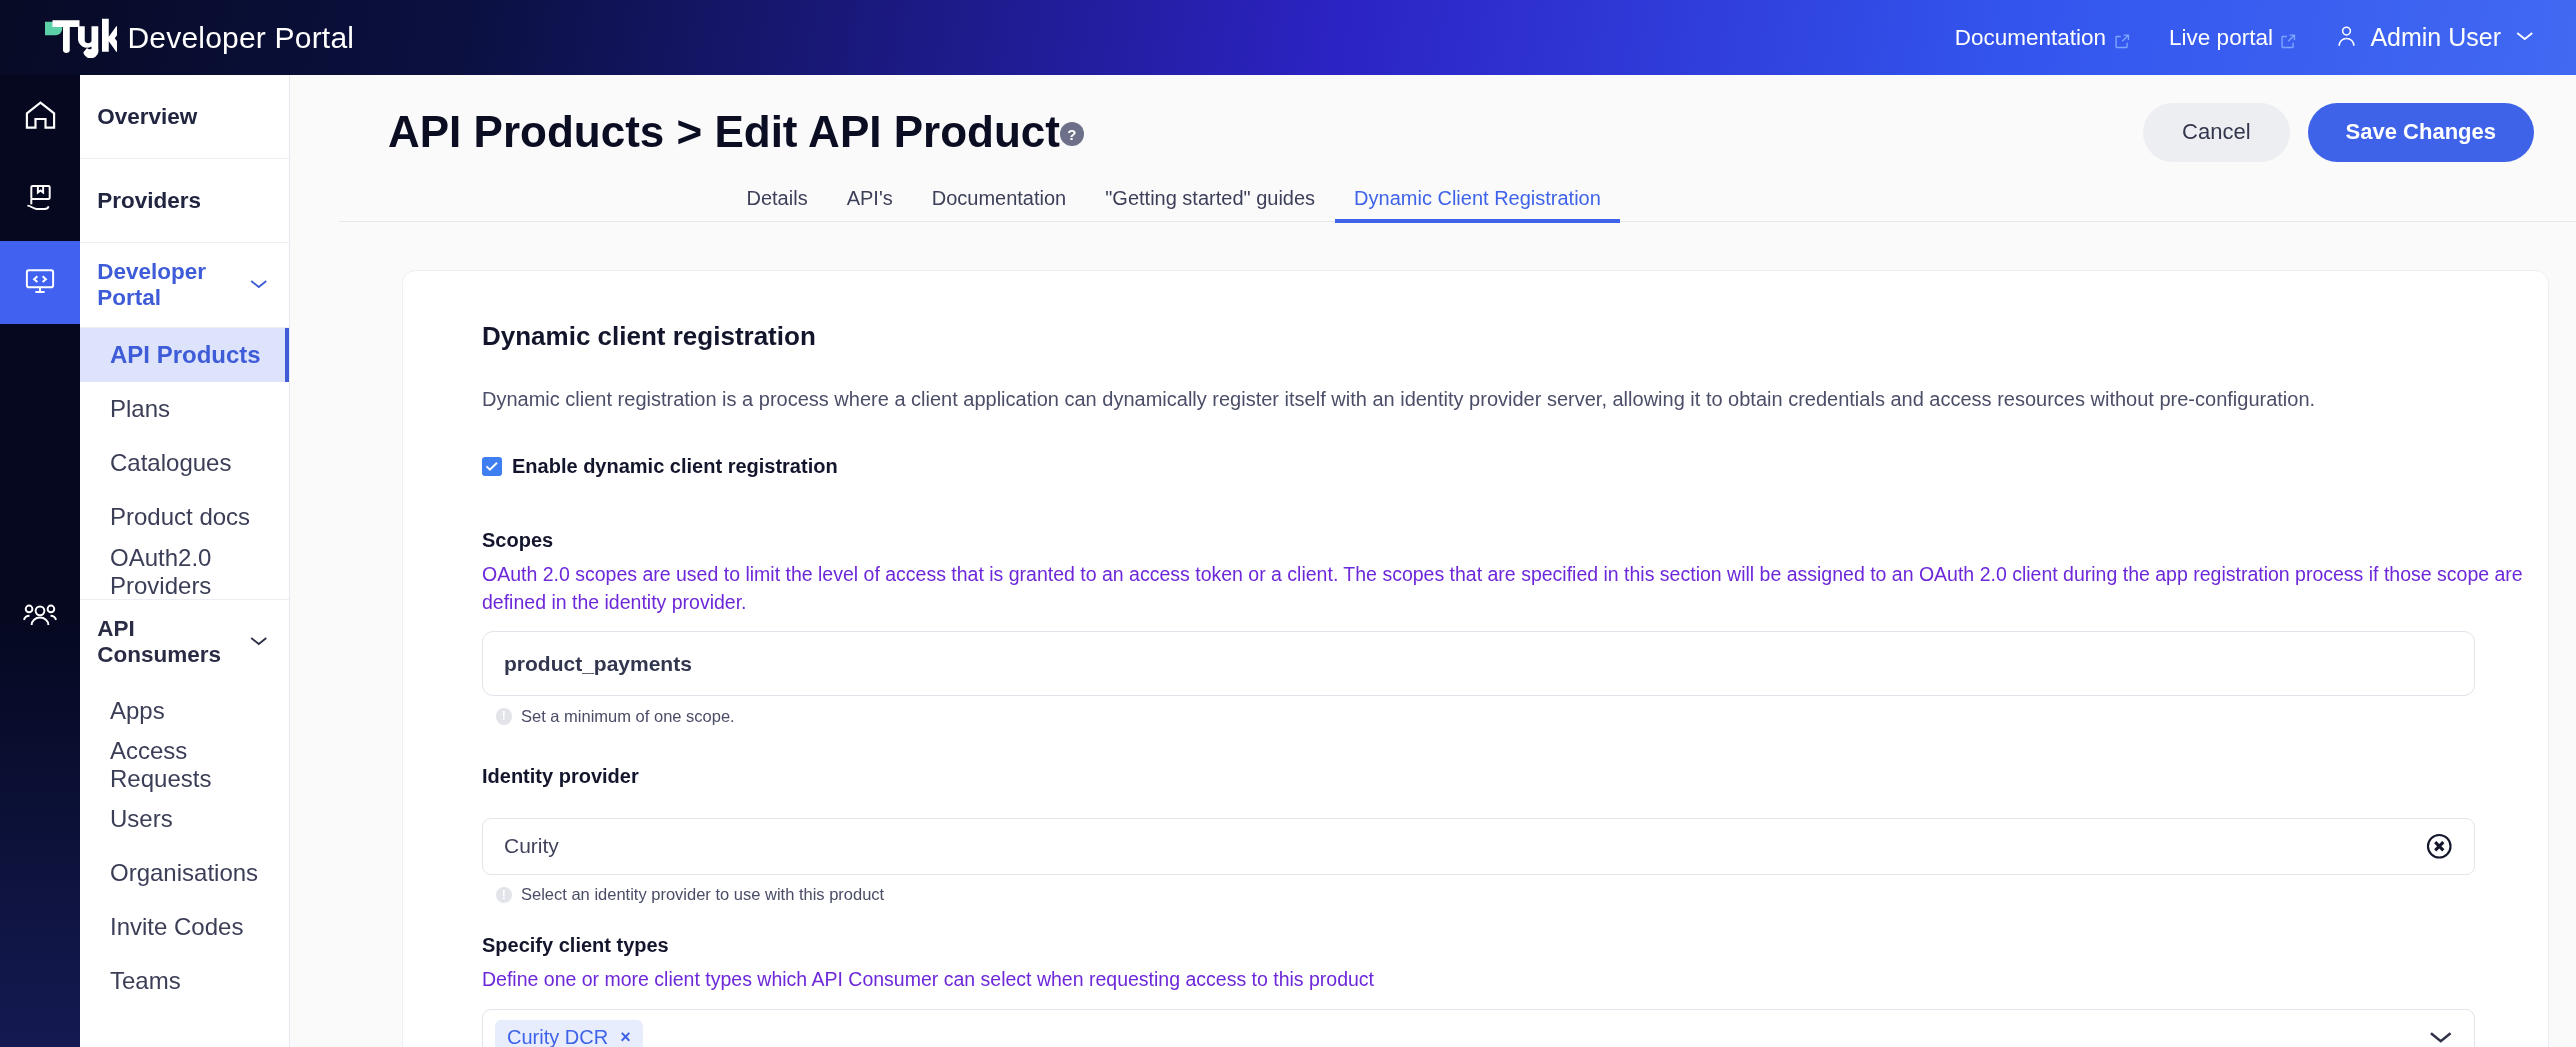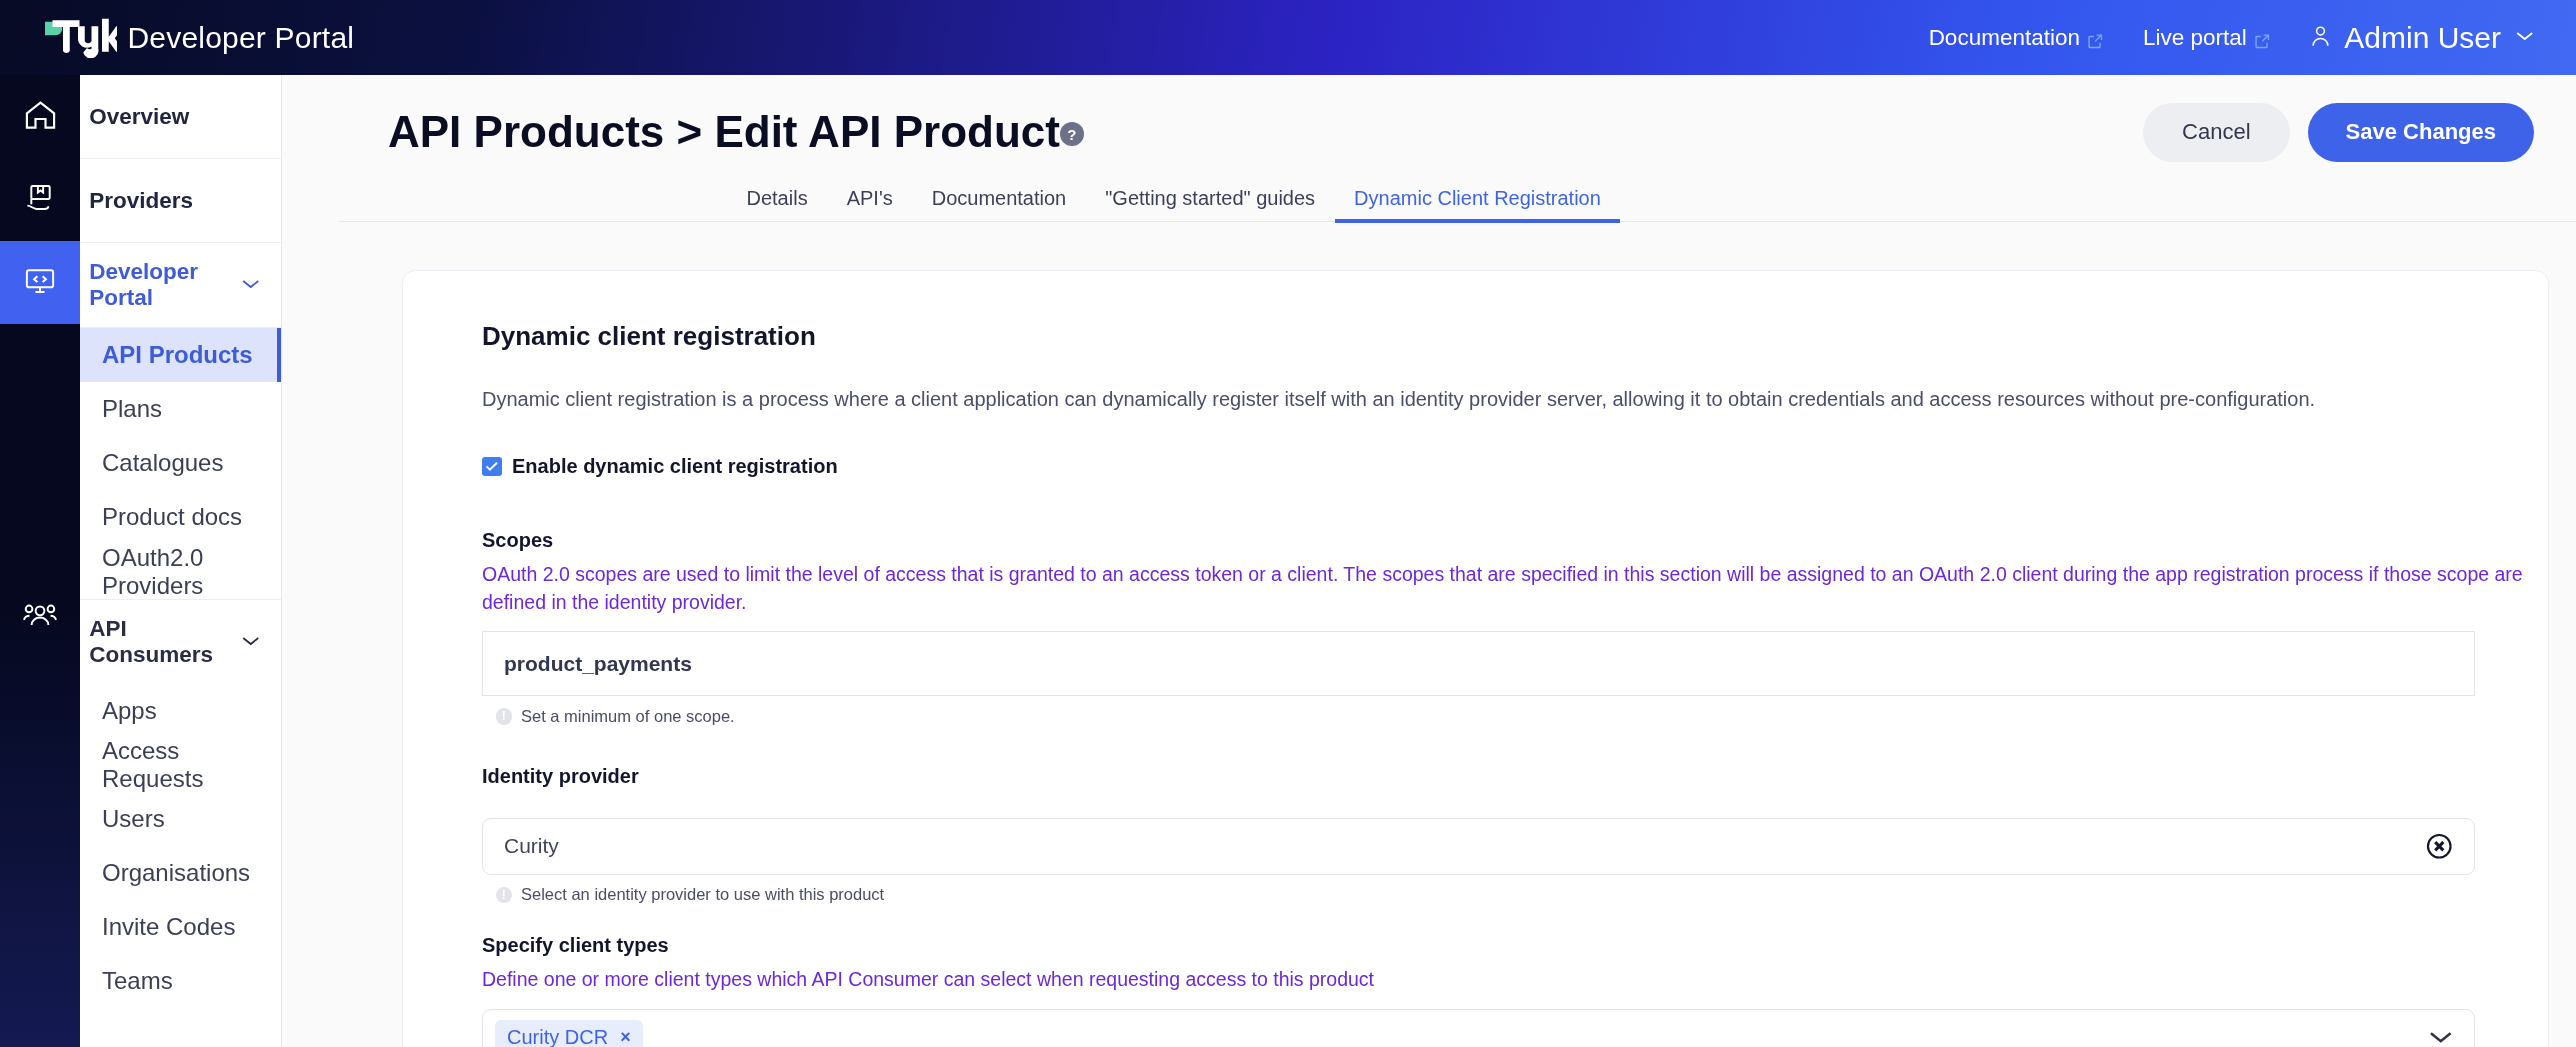--- a/index.html
+++ b/index.html
@@ -26,40 +26,40 @@
   .topbar-right {
     margin-left: auto; display: flex; align-items: center;
     padding-right: 42px; gap: 39px;
   }
   .top-link {
     color: #ffffff; font-size: 22.5px; display: flex; align-items: center; gap: 7.5px;
     cursor: pointer; white-space: nowrap;
   }
   .ext-icon { display: inline-block; width: 16.5px; height: 16.5px; }
   .user-block { display: flex; align-items: center; gap: 13.5px; cursor: pointer; }
-  .user-name { color: #ffffff; font-size: 30px; white-space: nowrap; }
+  .user-name { color: #ffffff; font-size: 25px; white-space: nowrap; }
 
   
   .rail {
     position: absolute; top: 75px; left: 0;
     width: 80px; height: 973px;
     background: linear-gradient(180deg, #05081f 0%, #05081f 55%, #141a52 100%);
     z-index: 30;
   }
   .rail-item {
     width: 80px; height: 83px;
     display: flex; align-items: center; justify-content: center;
     cursor: pointer;
   }
   .rail-item.active { background: #4161f0; }
   .rail-spacer { height: 84px; }
 
   
   .sidebar {
-    position: absolute; top: 75px; left: 72px;
+    position: absolute; top: 75px; left: 80px;
     width: 210px; height: 973px;
     background: #ffffff;
     border-right: 0.8px solid #e7e8ef;
     z-index: 20;
   }
   .side-group { border-bottom: 0.8px solid #eceef4; }
   .side-top {
     height: 83px; display: flex; align-items: center;
     padding-left: 17.3px; font-size: 22.5px; color: #222540;
     font-weight: 600; cursor: pointer;
@@ -160,21 +160,21 @@
   .field-label { font-size: 20px; font-weight: 700; color: #13152c; margin-bottom: 9px; }
   .field-desc { font-size: 19.5px; color: #6d28d9; line-height: 1.42; margin-bottom: 15px; }
 
   .inputbox {
     width: 1993px; height: 57px;
     border: 0.8px solid #e2e4ec; border-radius: 9px;
     background: #ffffff;
     display: flex; align-items: center; padding: 0 21px;
     font-size: 21px; color: #3b3e57; cursor: text;
   }
-  .inputbox.tall { height: 65px; border-radius: 0; }
+  .inputbox.tall { height: 65px; border-radius: 11px; }
   .input-val { font-weight: 600; color: #33364f; }
   .input-val.plain { font-weight: 400; color: #41445c; }
   .inbox-right { margin-left: auto; display: flex; align-items: center; }
 
   .helper {
     display: flex; align-items: center; gap: 9px;
     margin: 10.5px 0 0 13.5px; font-size: 16.5px; color: #4a4d66;
   }
   .warn-dot {
     width: 16.5px; height: 16.5px; border-radius: 50%;

